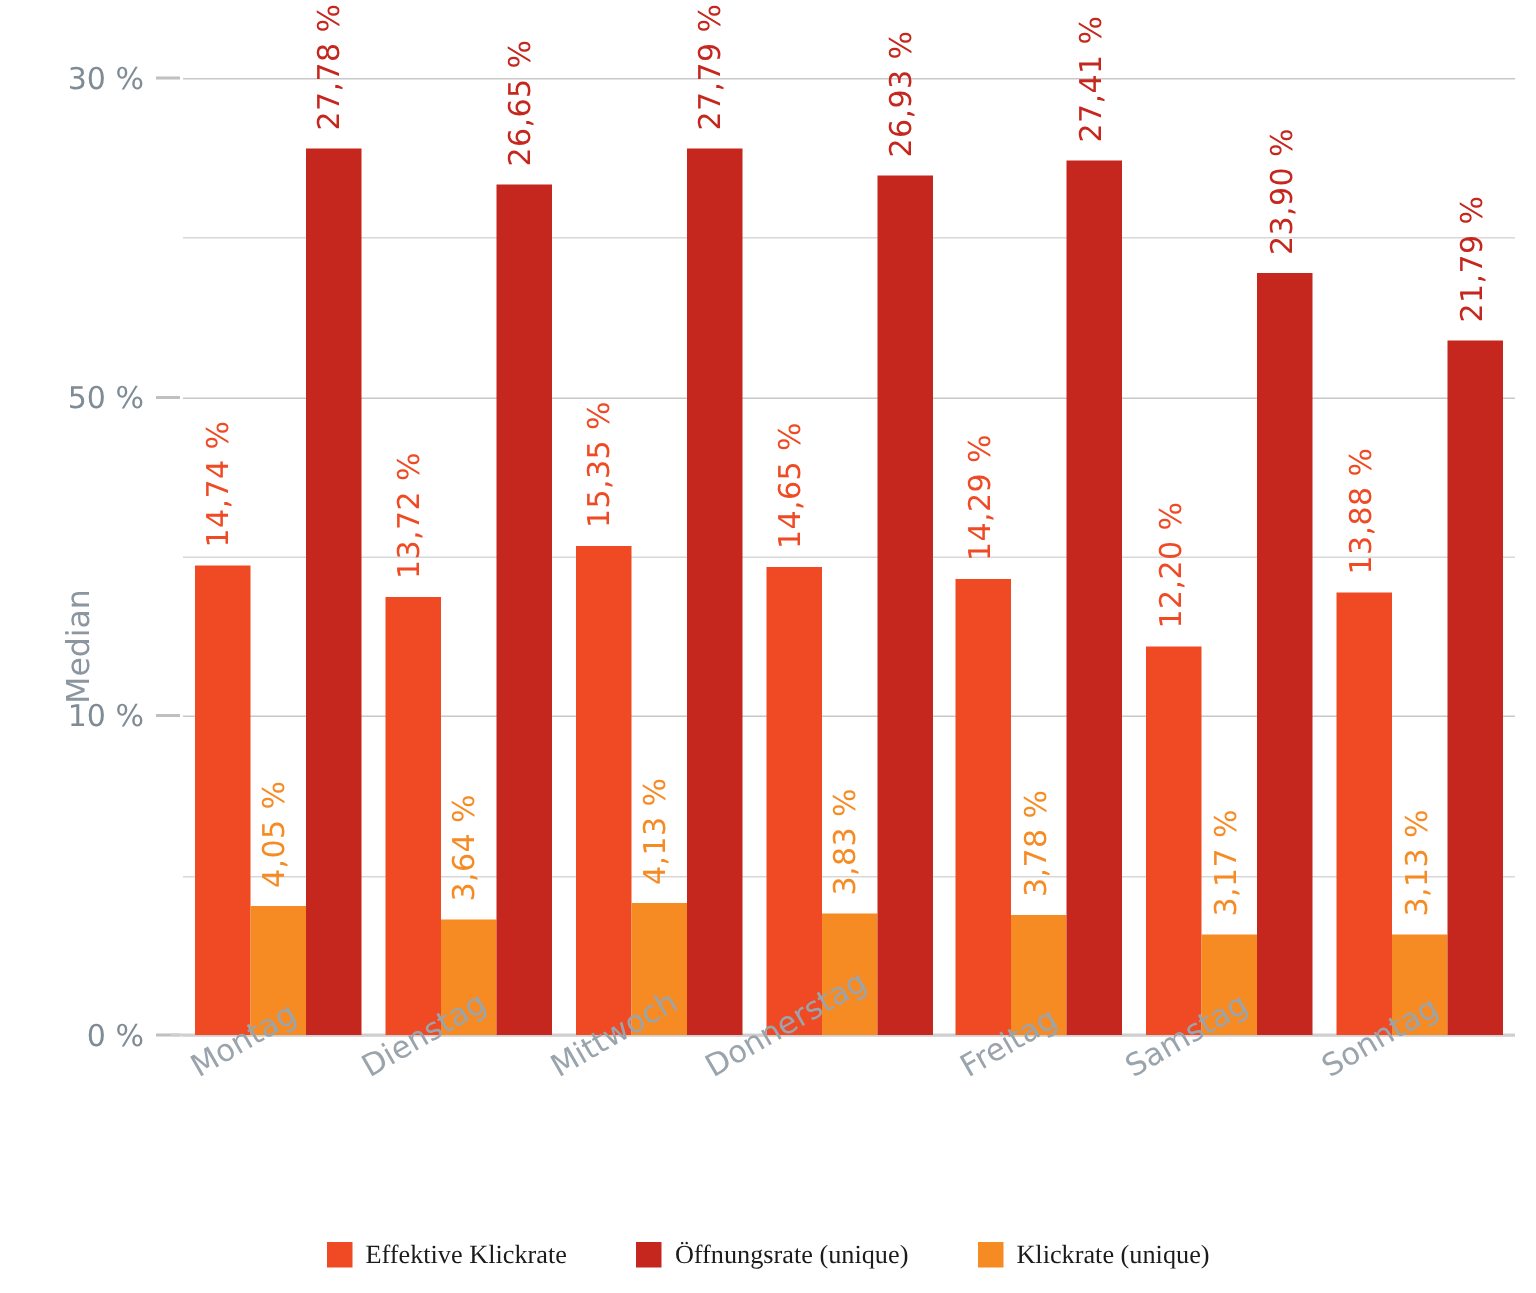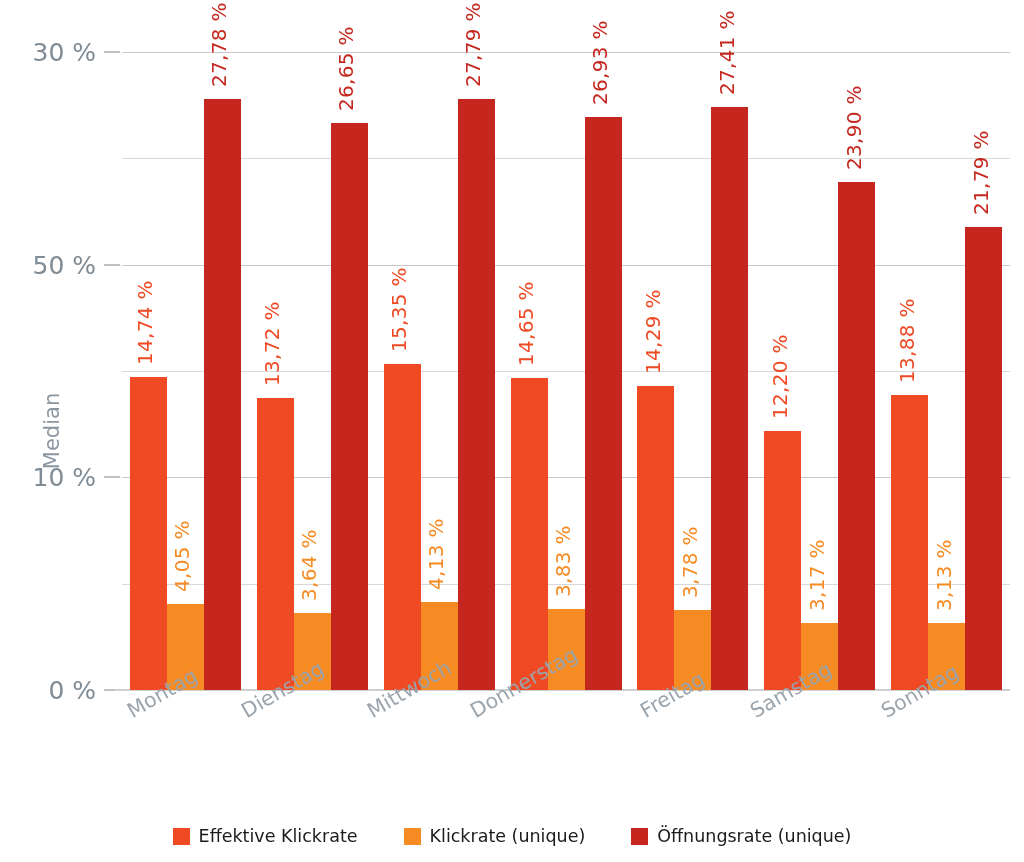--- a/index.html
+++ b/index.html
@@ -27,21 +27,21 @@
   .baseline {
     position: absolute; left: -8px; width: 896px;
     height: 2px; background: #cfcfcf; bottom: -1px;
   }
   .ylab {
     position: absolute;
     left: 0;
     text-align: right;
     width: 96px;
     color: #7f8b95;
-    font-size: 25px;
+    font-size: 20px;
     transform: translateY(-50%);
   }
   .ytickmark {
     position: absolute;
     left: 104px; width: 16px; height: 2px;
     background: #c0c0c0;
     transform: translateY(-50%);
   }
 
   
@@ -86,20 +86,21 @@
 
   
   .legend {
     position: absolute;
     left: 0; right: 0;
     top: 826px;
     display: flex;
     justify-content: center;
     align-items: center;
     gap: 46px;
+    font-family: Liberation Serif, serif;
   }
   .legend-item { display: flex; align-items: center; gap: 9px; }
   .legend-swatch { width: 17px; height: 17px; display: inline-block; }
   .legend-text { font-size: 17.5px; color: #1b1b1b; white-space: nowrap; }
 </style>
 </head>
 <body>
 
 <div id="root">
 
@@ -217,22 +218,22 @@
       <div class="xlab" style="left: 745.772px;">Samstag</div>
       <div class="xlab" style="left: 876.959px;">Sonntag</div>
     </div>
 
   <div class="legend" id="legend">
       <div class="legend-item">
         <span class="legend-swatch" style="background: rgb(239, 74, 35);"></span>
         <span class="legend-text">Effektive Klickrate</span>
       </div>
       <div class="legend-item">
+        <span class="legend-swatch" style="background: rgb(197, 38, 29);"></span>
+        <span class="legend-text">Öffnungsrate (unique)</span>
+      </div>
+      <div class="legend-item">
         <span class="legend-swatch" style="background: rgb(246, 139, 36);"></span>
         <span class="legend-text">Klickrate (unique)</span>
       </div>
-      <div class="legend-item">
-        <span class="legend-swatch" style="background: rgb(197, 38, 29);"></span>
-        <span class="legend-text">Öffnungsrate (unique)</span>
-      </div>
     </div>
 
 </div>
 
 </body></html>

